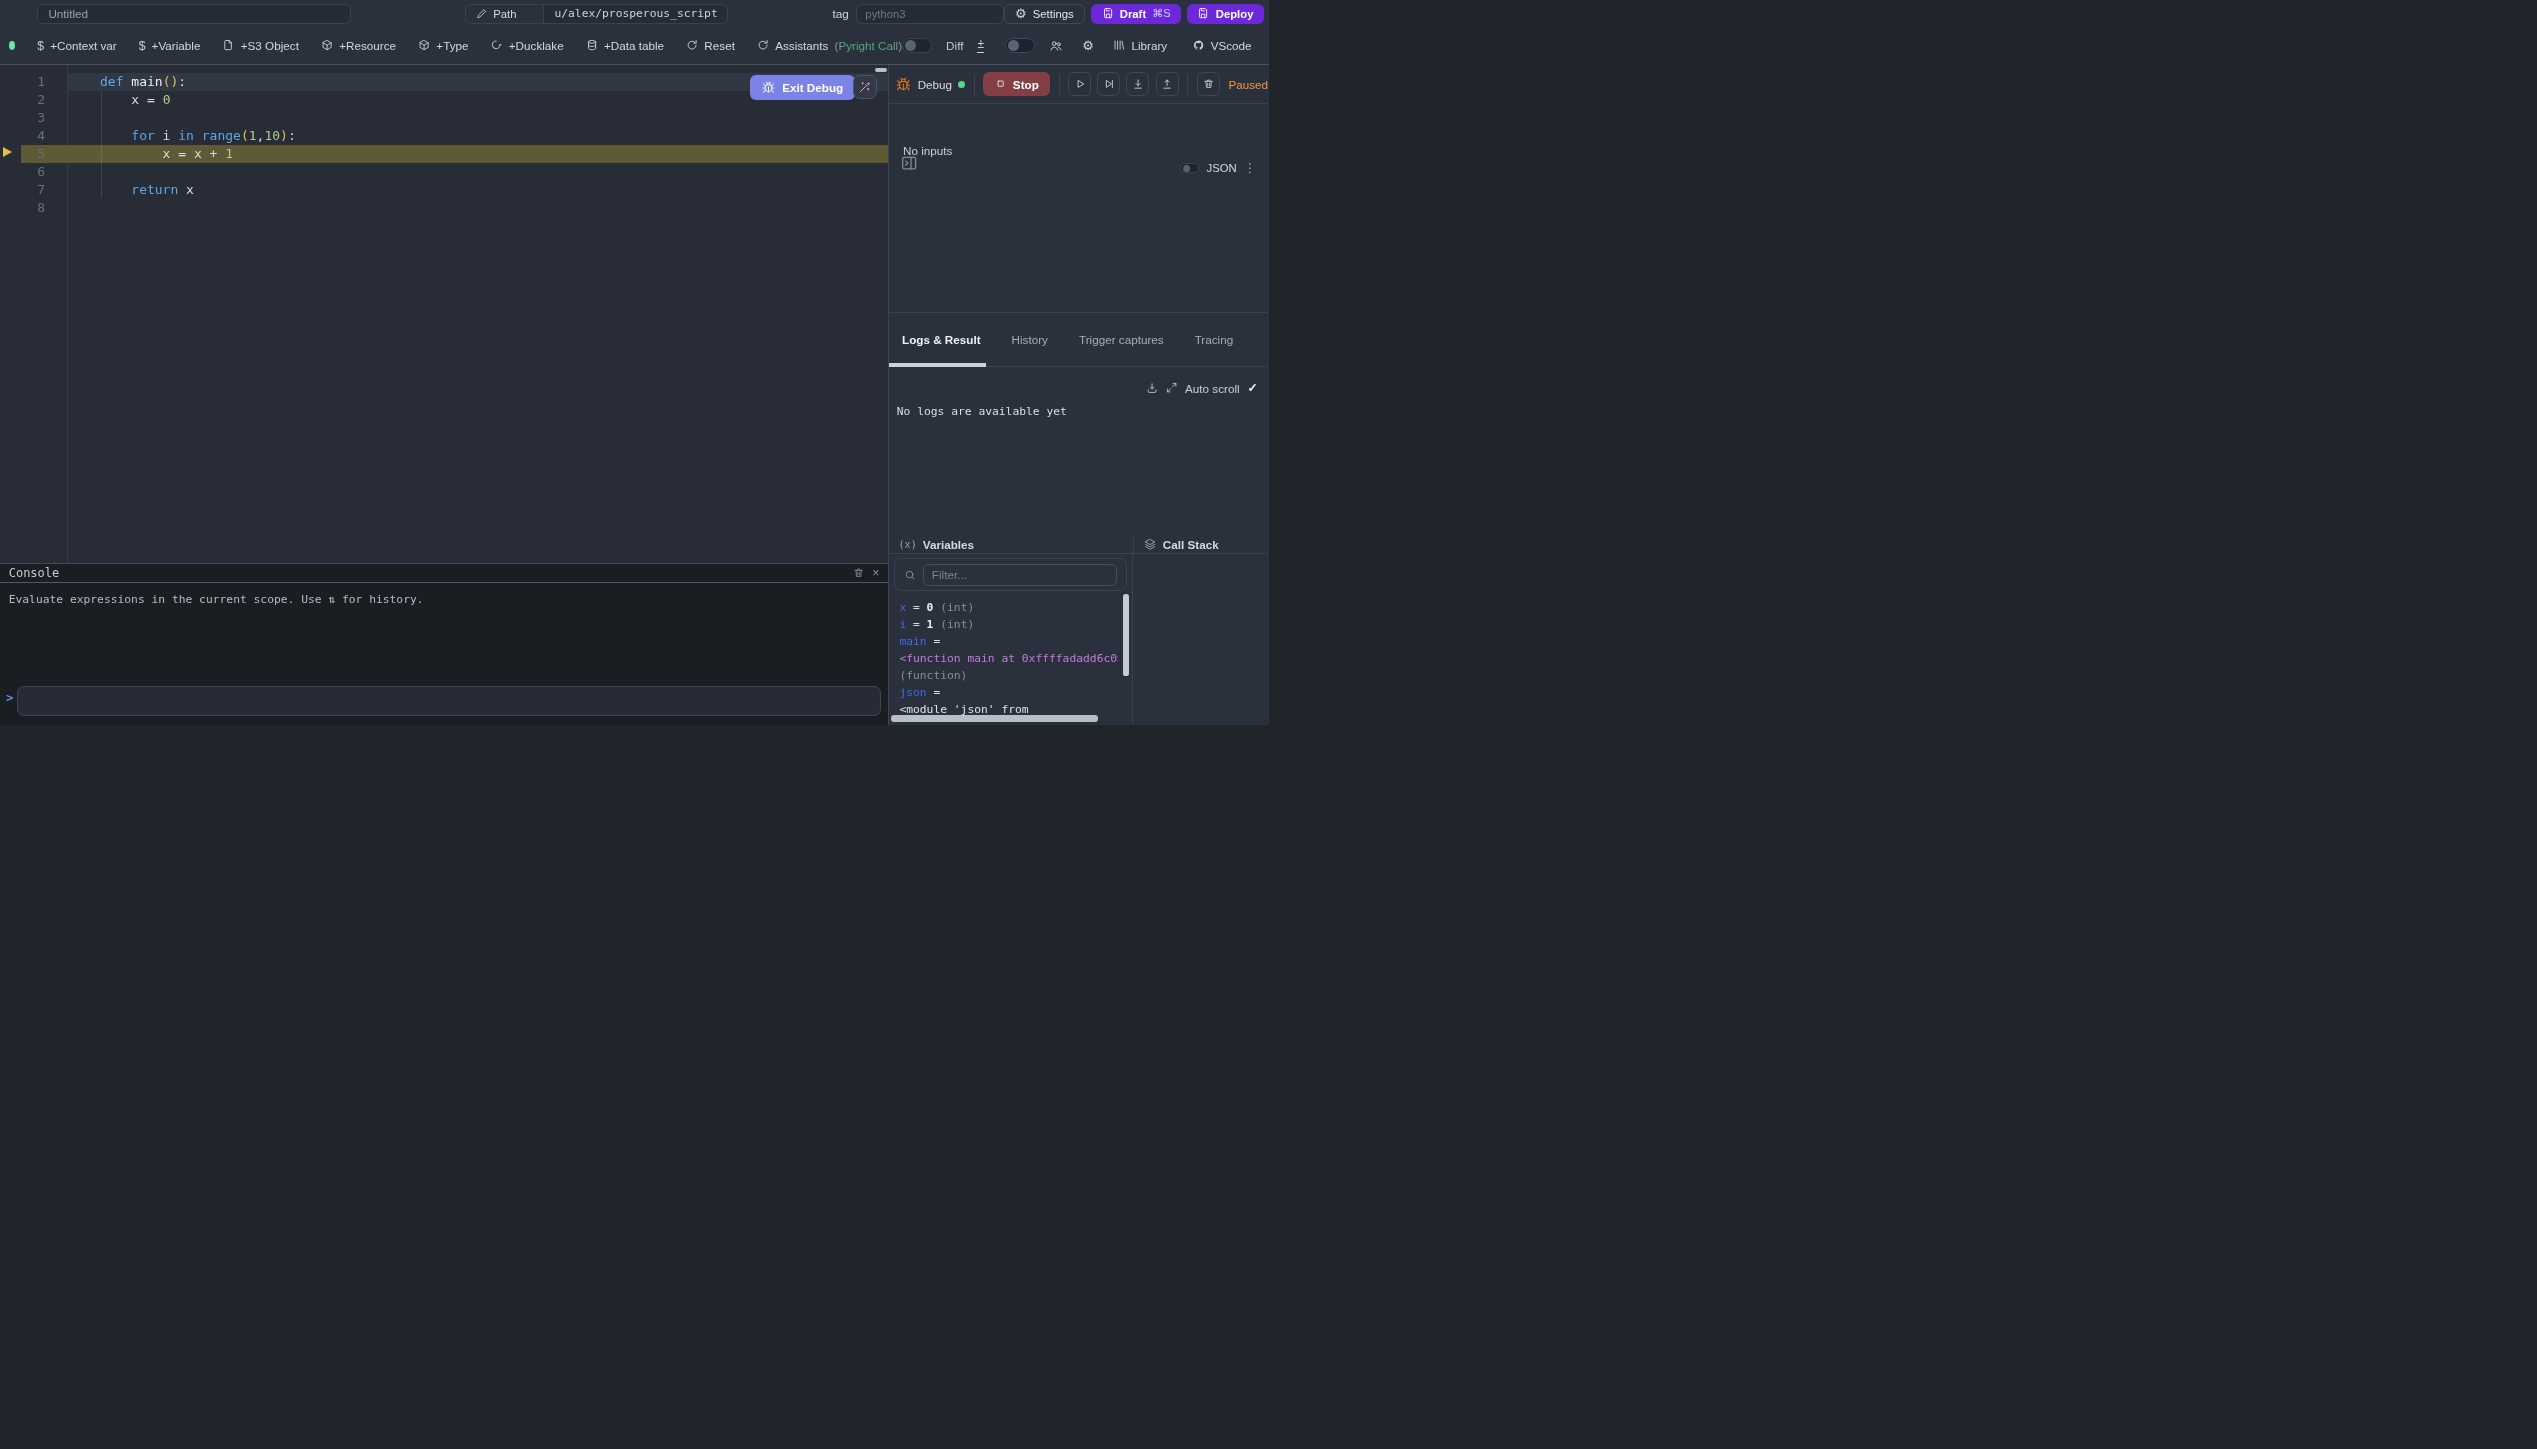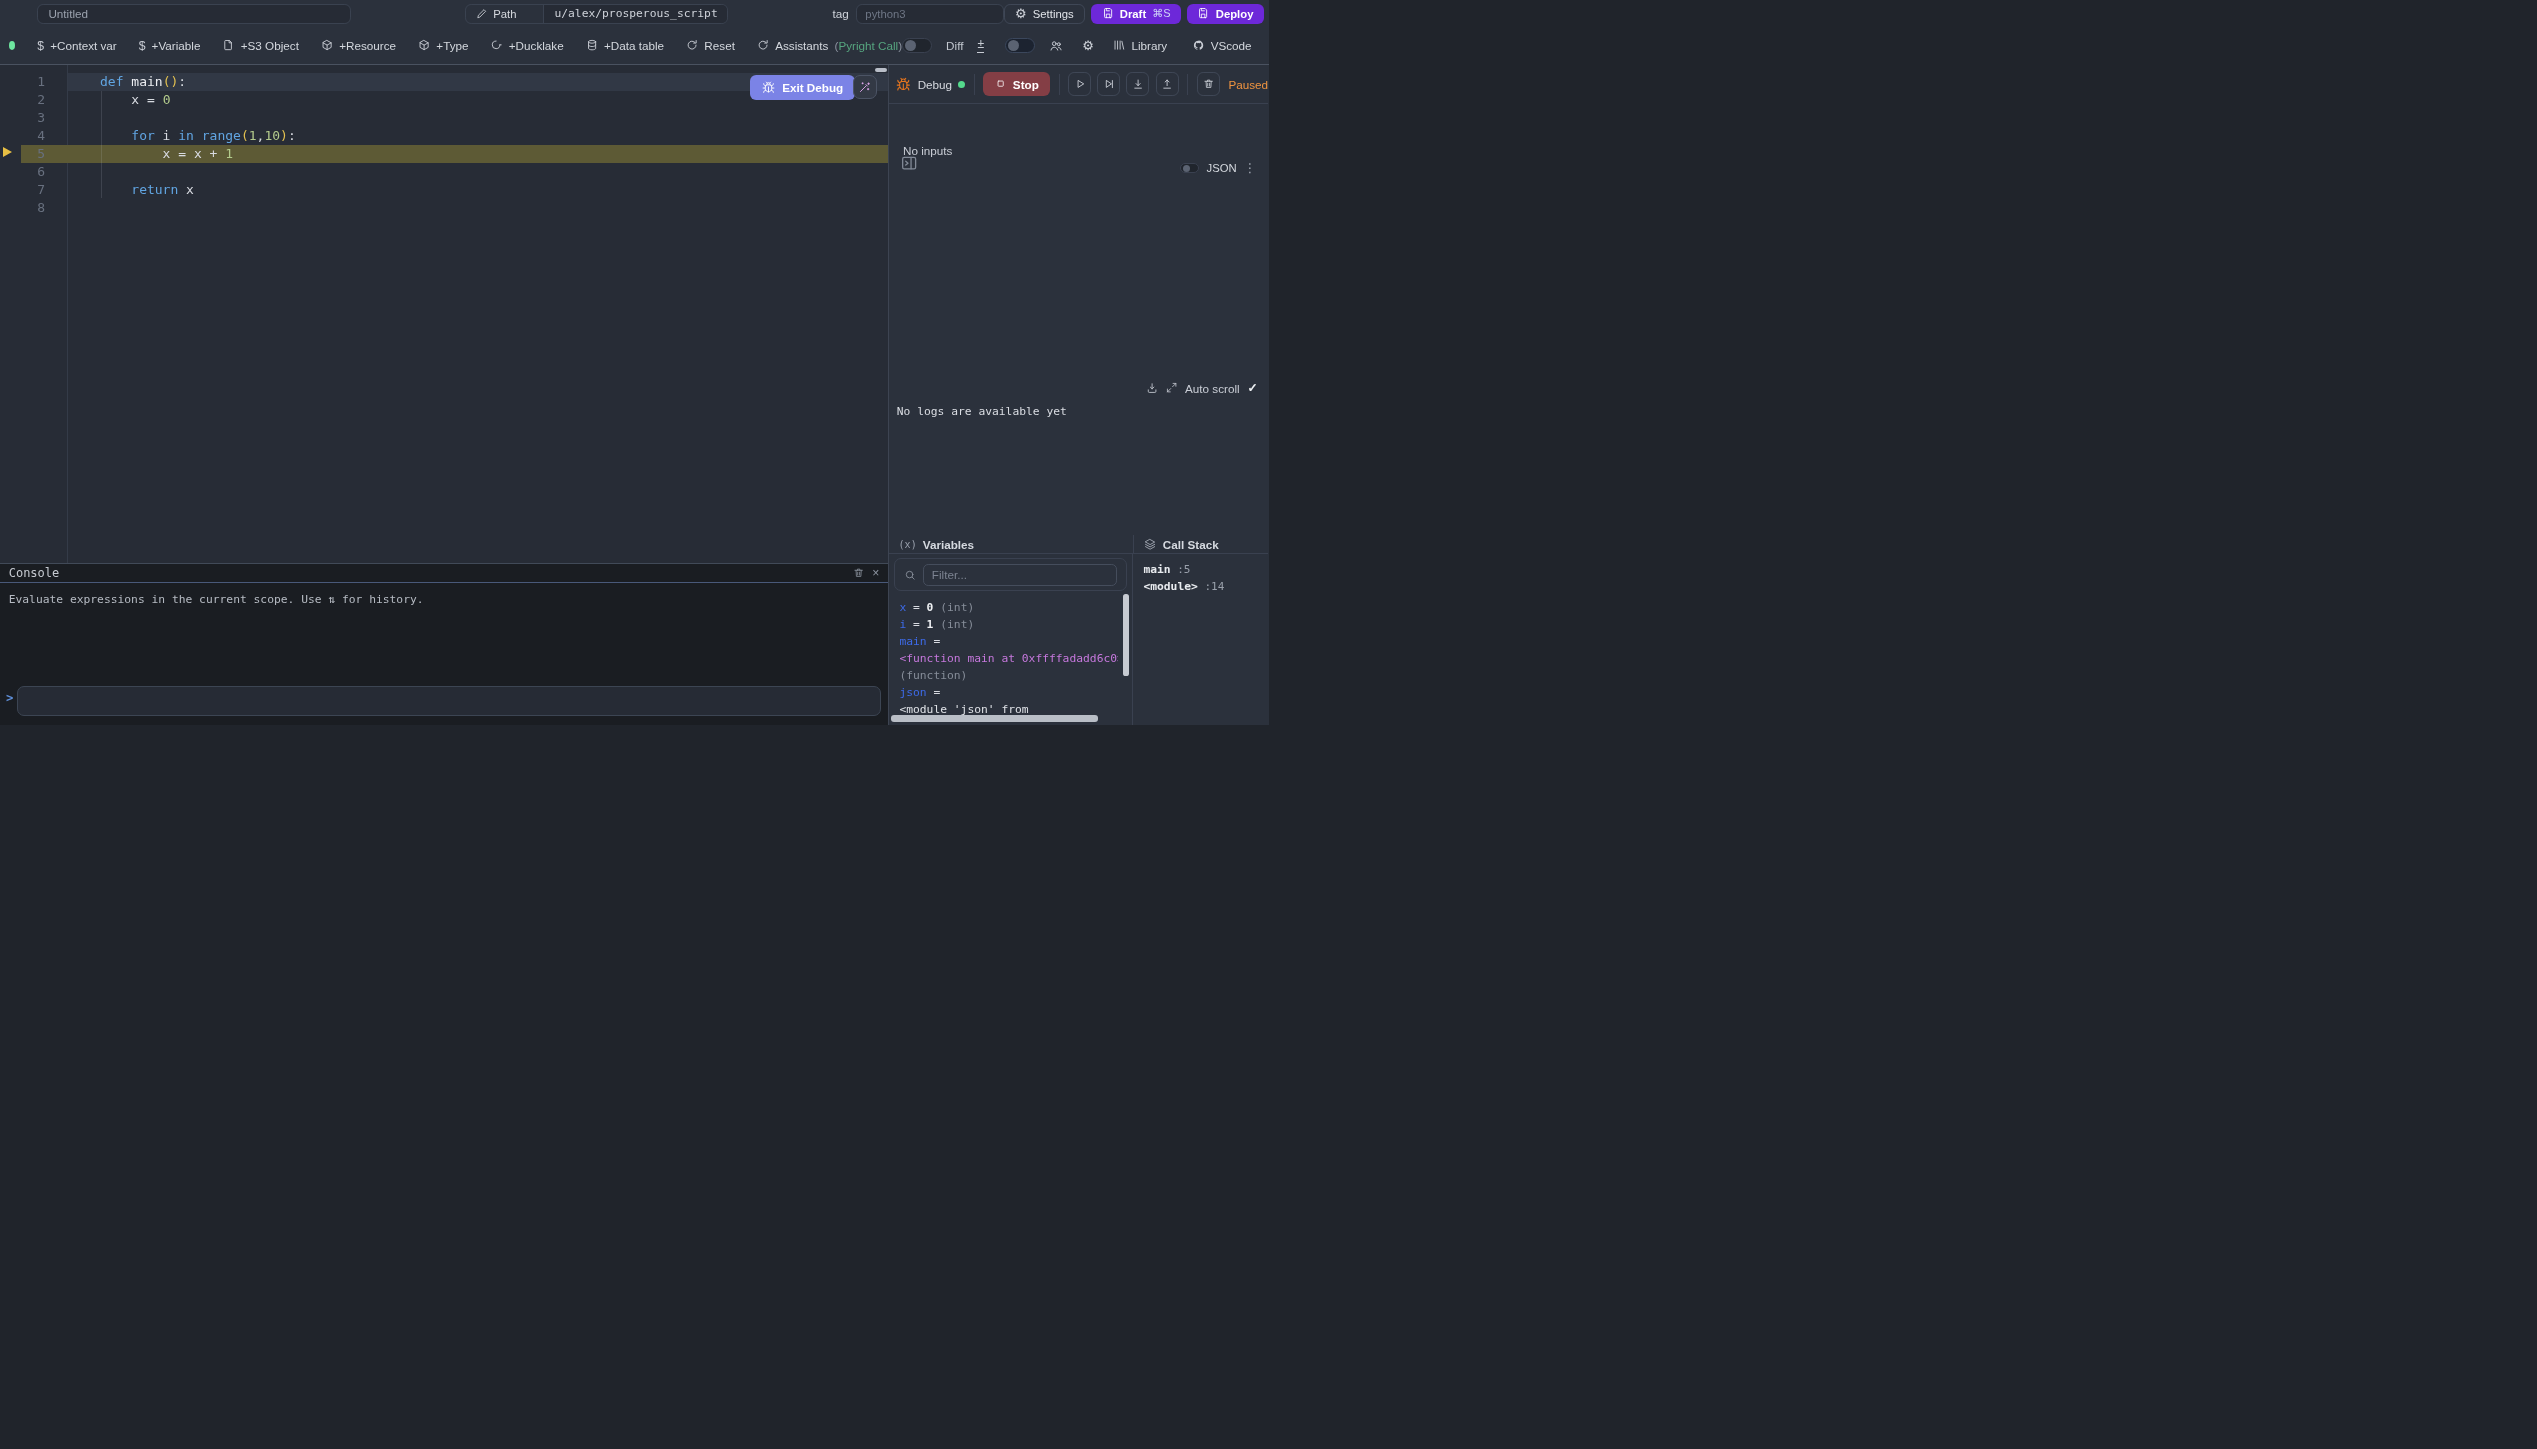--- a/index.html
+++ b/index.html
@@ -432,20 +432,27 @@
         <span class="no-inputs-text">No inputs</span>
         <div class="json-row">
           <div class="mini-toggle">
               <div class="knob"></div>
             </div>
           <span class="json-label">JSON</span>
           <span class="kebab">⋮</span>
         </div>
       </div>
 
+      <div class="tabsbar">
+        <span class="tab active">Logs &amp; Result</span>
+        <span class="tab">History</span>
+        <span class="tab">Trigger captures</span>
+        <span class="tab">Tracing</span>
+        <div class="tab-underline"></div>
+      </div>
 
       <div class="logs-area">
         <div class="logs-ctl">
           <svg class="ic" width="12.2" height="12.2" viewBox="0 0 24 24">
             <path d="M12 3.5v10"></path>
               <path d="m8.5 10 3.5 3.5L15.5 10"></path>
             <path d="M4.5 15.5v3a2 2 0 0 0 2 2h11a2 2 0 0 0 2-2v-3"></path>
             </svg>
           <svg class="ic" width="11.3" height="11.3" viewBox="0 0 24 24">
             <path d="M15 3h6v6"></path>
@@ -488,21 +495,17 @@
             <div class="vrow"><span class="vp-name">main</span><span class="vp-eq"> =</span></div>
             <div class="vrow"><span class="vp-func">&lt;function main at 0xffffadadd6c0&gt;</span></div>
             <div class="vrow"><span class="vp-type">(function)</span></div>
             <div class="vrow"><span class="vp-name">json</span><span class="vp-eq"> =</span></div>
             <div class="vrow"><span class="vp-val2">&lt;module 'json' from</span></div>
           </div>
         <div class="v-scroll"></div>
         <div class="h-scroll"></div>
       </div>
 
-      <div class="stack-body">
-          <div class="frame"><span class="fn">main</span><span class="ln"> :5</span></div>
-          <div class="frame"><span class="fn">&lt;module&gt;</span><span class="ln"> :14</span></div>
-        </div>
 
     </div>
   </div>
 </div>
 
 
 </body></html>

